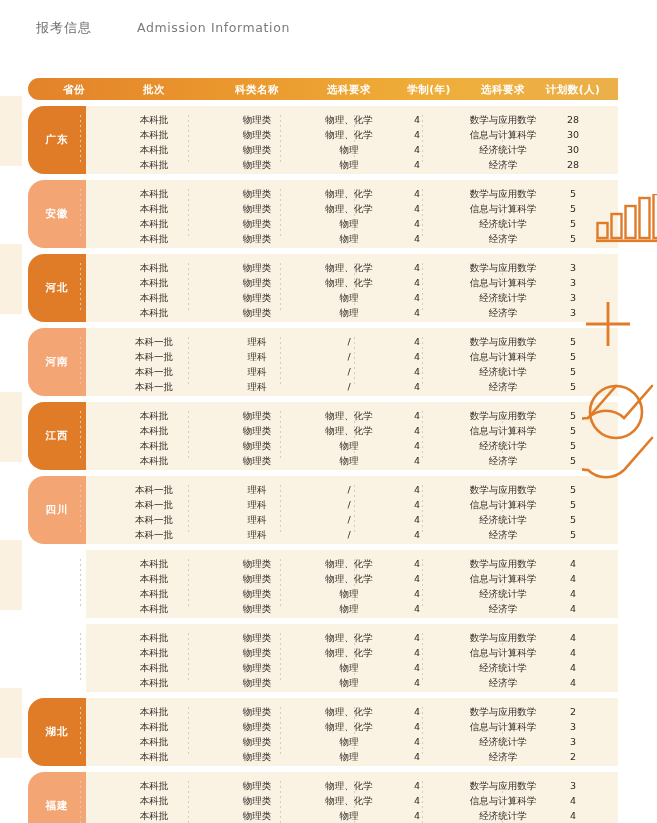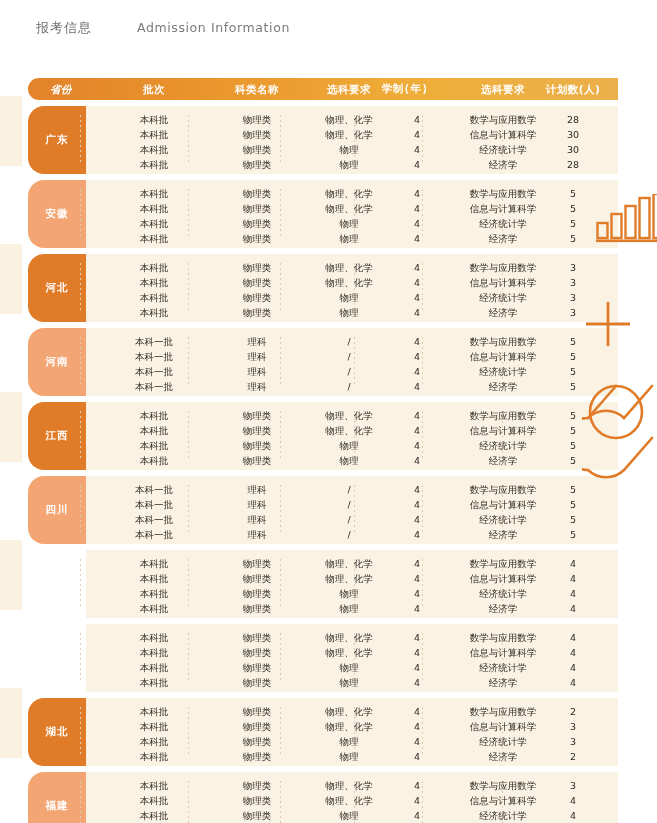--- a/index.html
+++ b/index.html
@@ -75,25 +75,25 @@
   <div class="stripe" style="top:688px;height:70px;"></div>
 
   <div class="topbar">
     <div class="cn">报考信息</div>
     <div class="en">Admission Information</div>
   </div>
 
 
   <div class="table">
     <div class="thead" id="thead">
-        <div class="th" style="left: 4px; width: 58px; font-style: italic;">省份</div>
+        <div class="th" style="left: 17px; width: 58px;">省份</div>
         <div class="th" style="left: 78px; width: 96px;">批次</div>
         <div class="th" style="left: 186px; width: 86px;">科类名称</div>
         <div class="th" style="left: 278px; width: 86px;">选科要求</div>
-        <div class="th" style="left: 340px; width: 74px; font-family: Liberation Mono, monospace;">学制(年)</div>
+        <div class="th" style="left: 364px; width: 74px;">学制(年)</div>
         <div class="th" style="left: 420px; width: 110px;">选科要求</div>
         <div class="th" style="left: 500px; width: 90px;">计划数(人)</div>
       </div>
     <div id="groups">
         <div class="grp">
           <div class="body" style="background: rgb(250, 242, 226);"></div>
           <div class="pill" style="background: rgb(224, 123, 40);">
             <span>广东</span>
           </div>
           <div class="sep" style="left: 52px;"></div>

